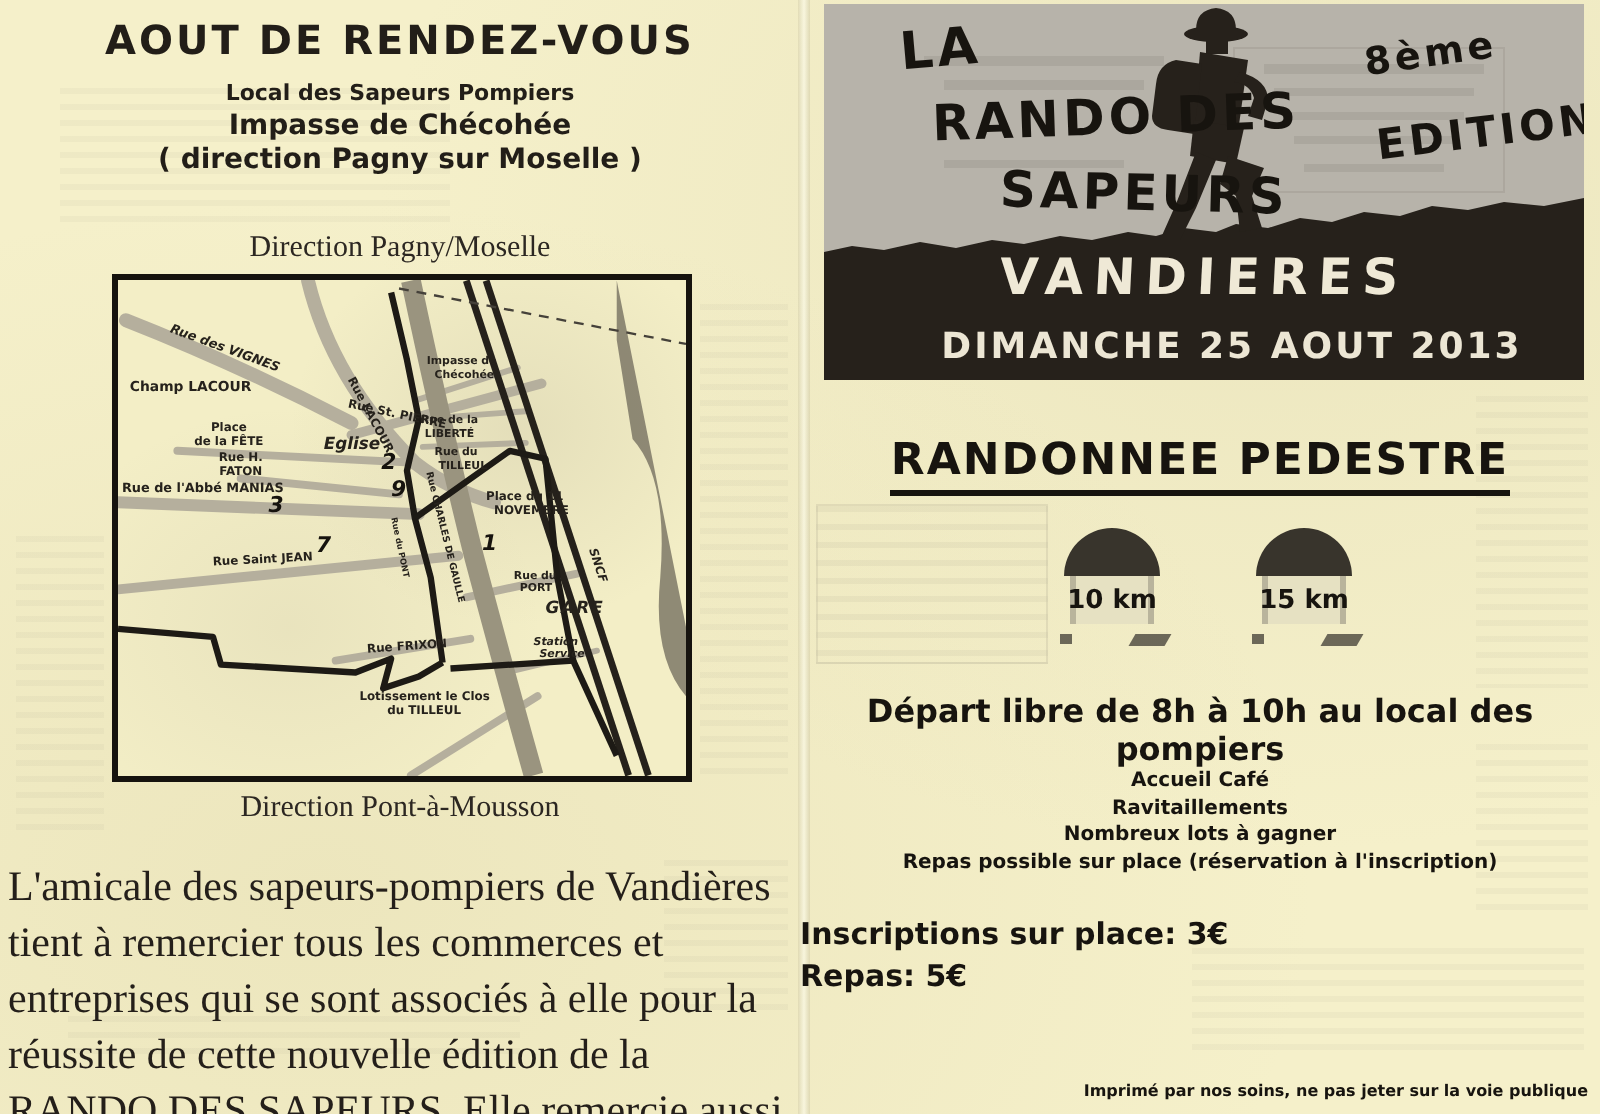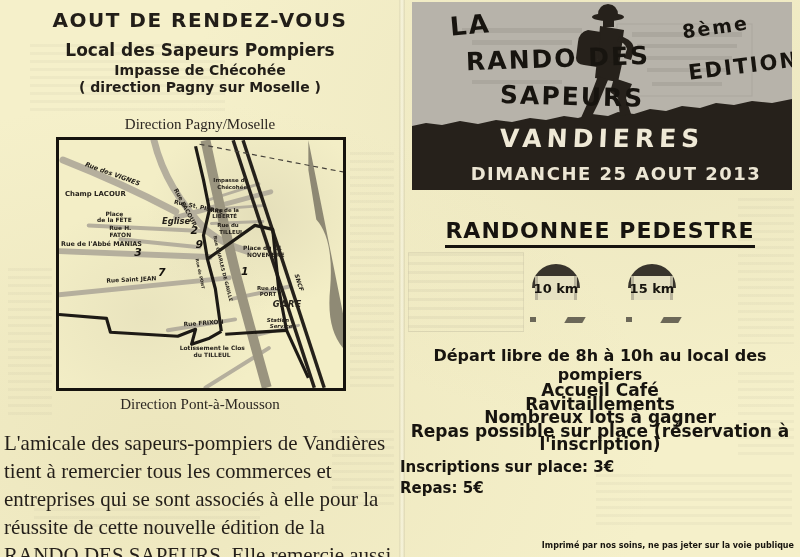--- a/index.html
+++ b/index.html
@@ -21,21 +21,21 @@
   
   .ghost-box{position:absolute;opacity:.5;border:1px solid rgba(148,144,125,.35);
     background:repeating-linear-gradient(180deg,rgba(148,144,125,.20) 0 3px,transparent 3px 9px);}
   .ghost-soft{position:absolute;opacity:.45;border:none;
     background:repeating-linear-gradient(180deg,rgba(148,144,125,.16) 0 3px,transparent 3px 8px);}
 
   
   .lp-title{position:absolute;left:0;top:8px;width:400px;text-align:center;
     font-size:20px;font-weight:bold;letter-spacing:1.5px;color:var(--ink);}
   .lp-venue{position:absolute;left:0;top:40px;width:400px;text-align:center;color:var(--ink);font-weight:bold;}
-  .lp-venue .v1{font-size:17px;}
+  .lp-venue .v1{font-size:11px;}
   .lp-venue .v2{font-size:14px;margin-top:2px;}
   .lp-venue .v3{font-size:14px;margin-top:1px;}
   .dir-label{position:absolute;left:0;width:400px;text-align:center;
     font-family:"Liberation Serif",serif;font-size:15px;color:#2c2722;}
   .dir-top{top:116px;}
   .dir-bottom{top:396px;}
   .map-frame{position:absolute;left:56px;top:137px;width:290px;height:254px;
     border:3px solid #16130e;background:#f3eec6;
     background-image:radial-gradient(ellipse at 70% 30%, rgba(160,152,130,.18), transparent 40%),
                      radial-gradient(ellipse at 30% 70%, rgba(160,152,130,.12), transparent 45%);}
@@ -60,29 +60,29 @@
   .town{position:absolute;left:0;top:122px;width:380px;text-align:center;
     font-weight:bold;font-size:25px;letter-spacing:5px;color:var(--white);transform:skewX(-3deg);}
   .bdate{position:absolute;left:0;top:153px;width:408px;text-align:center;
     font-weight:bold;font-size:18px;letter-spacing:1.5px;color:#ece6d4;margin-top:8px;}
   .section-title{position:absolute;left:0;top:218px;width:400px;text-align:center;text-decoration:underline;}
   .section-title span{display:inline-block;font-size:22px;font-weight:bold;letter-spacing:1px;
     color:#17140f;border-bottom:3px solid #17140f;padding-bottom:2px;}
   .bornes{position:absolute;left:0;top:264px;width:400px;display:flex;justify-content:center;gap:44px;transform:translateX(4px);}
   .borne{position:relative;width:52px;height:62px;}
   .borne .cap{position:absolute;left:2px;top:0;width:48px;height:24px;background:#38342c;border-radius:24px 24px 0 0;}
-  .borne .body{position:absolute;left:5px;top:12px;width:42px;height:24px;background:#e6e1c2;
+  .borne .body{position:absolute;left:5px;top:24px;width:42px;height:24px;background:#e6e1c2;
     border-left:3px solid #b9b49c;border-right:3px solid #b9b49c;
     display:flex;align-items:center;justify-content:center;font-weight:bold;font-size:13px;color:#17140f;white-space:nowrap;}
   .borne::before{content:"";position:absolute;left:0px;bottom:4px;width:6px;height:5px;background:#4a463c;opacity:.8;}
   .borne::after{content:"";position:absolute;right:-2px;bottom:3px;width:18px;height:6px;background:#4a463c;opacity:.8;transform:skewX(-30deg);}
   .depart{position:absolute;left:0;top:346px;width:400px;text-align:center;
     font-size:16px;font-weight:bold;color:#17140f;}
   .features{position:absolute;left:0;top:384px;width:400px;text-align:center;
-    font-size:17px;font-weight:bold;color:#17140f;line-height:13.5px;}
+    font-size:10px;font-weight:bold;color:#17140f;line-height:13.5px;}
   .price{position:absolute;left:0;width:400px;text-align:left;font-size:15px;font-weight:bold;color:#17140f;}
   .price1{top:458px;}
   .price2{top:479px;}
   .foot{position:absolute;font-weight:bold;color:#17140f;}
   .foot-left{left:14px;top:566px;font-size:10px;margin-top:20px;}
   .foot-right{right:6px;top:541px;font-size:8px;}
 </style>
 </head>
 <body>
 

